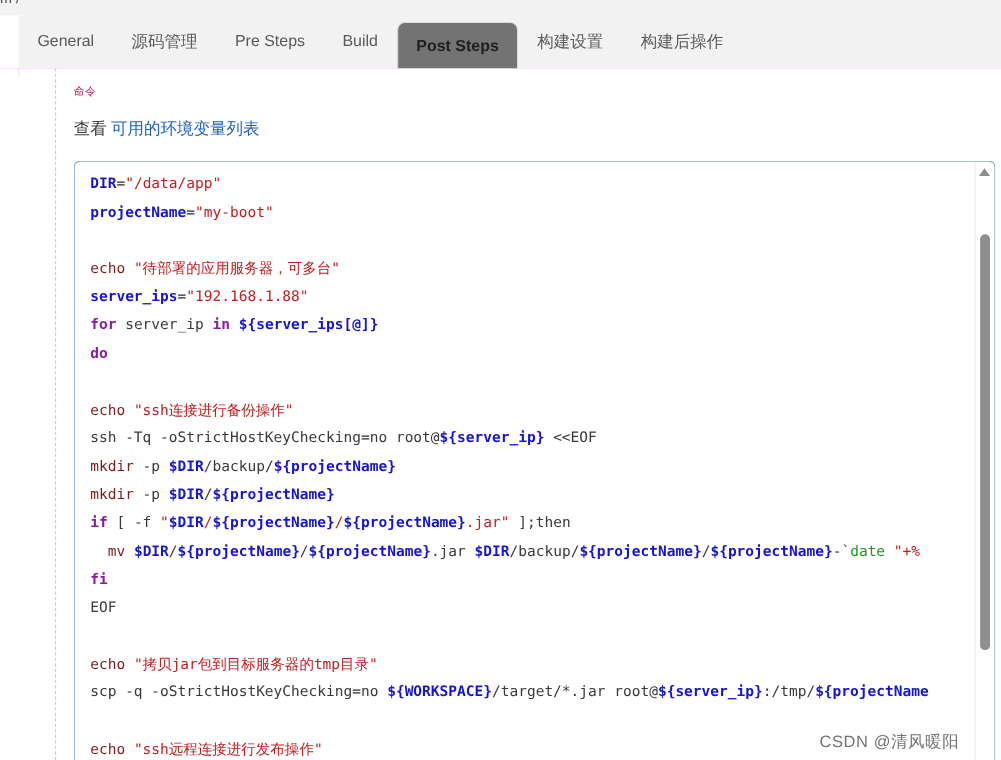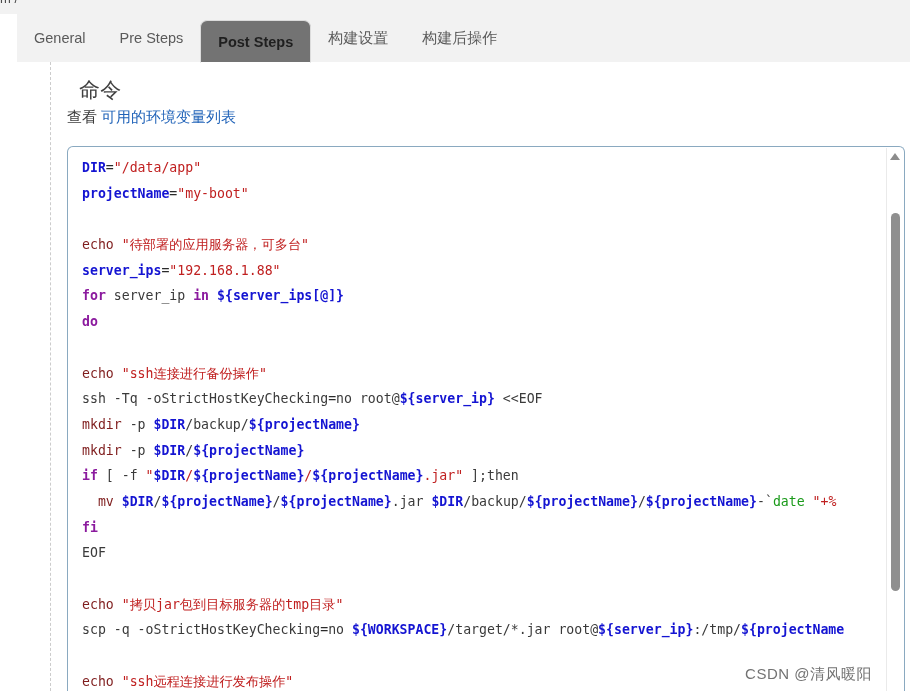--- a/index.html
+++ b/index.html
@@ -110,23 +110,23 @@
   }
 
   .form-body {
     position: absolute;
     left: 50px; top: 0px;
     width: 843px; height: 629px;
   }
 
   .field-label {
     position: absolute;
-    left: 12px; top: 14px;
-    font-size: 21px;
-    color: #404040;
+    left: 0px; top: 14px;
+    font-size: 10px;
+    color: #be185d;
     letter-spacing: .3px;
   }
 
   .help-line {
     position: absolute;
     left: 0px; top: 46px;
     font-size: 15px;
     color: #3c3c3c;
     white-space: nowrap;
   }
@@ -229,22 +229,28 @@
   <div class="breadcrumb-strip">
     <span class="crumb">m  /</span>
   </div>
 
   <div class="tab-strip">
     <div class="tab-strip-left-pad"></div>
     <div class="tabs" id="tabs-container">
         <div class="tab">
           <span>General</span>
         </div>
+        <div class="tab cjk">
+          <span>源码管理</span>
+        </div>
         <div class="tab">
           <span>Pre Steps</span>
+        </div>
+        <div class="tab">
+          <span>Build</span>
         </div>
         <div class="tab active">
           <span>Post Steps</span>
         </div>
         <div class="tab cjk">
           <span>构建设置</span>
         </div>
         <div class="tab cjk">
           <span>构建后操作</span>
         </div>

